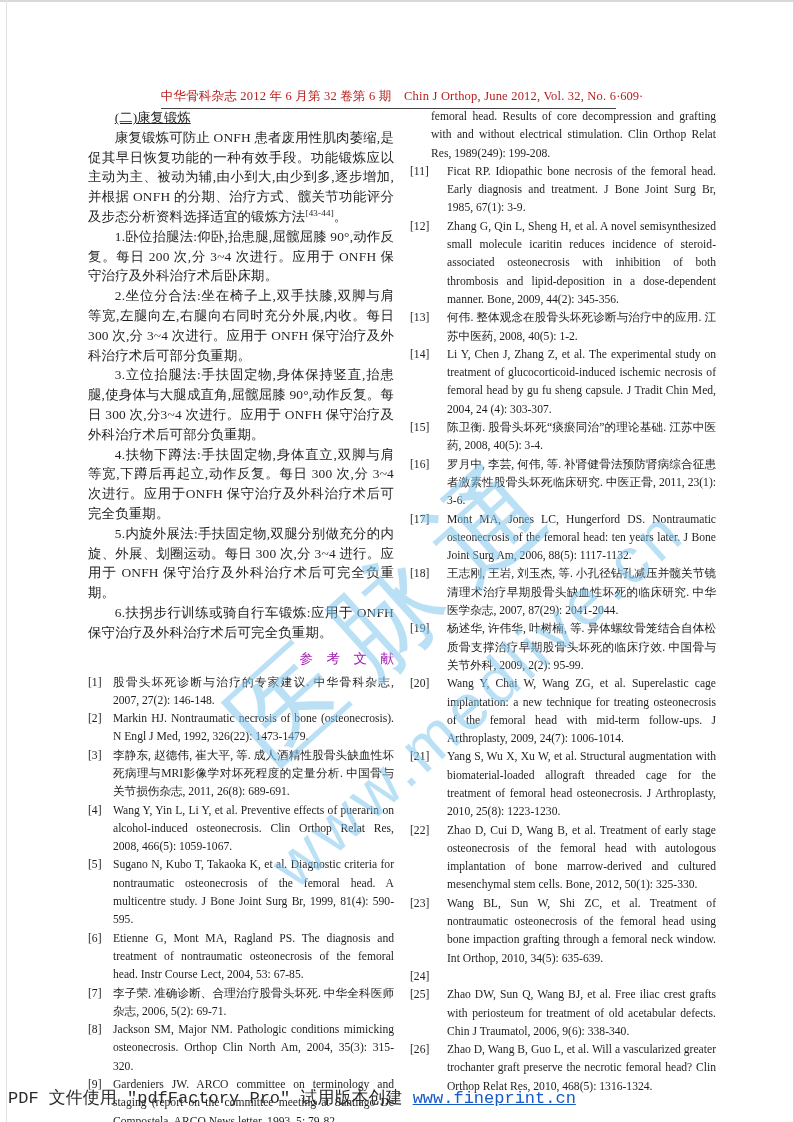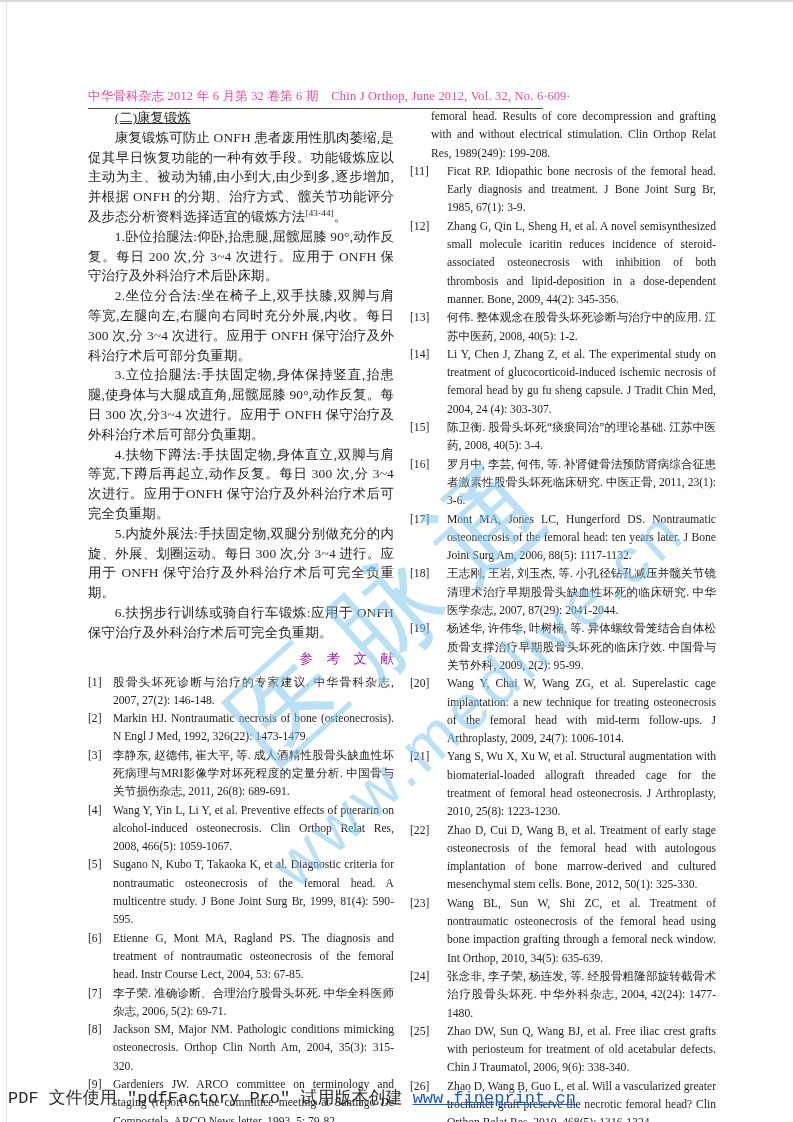--- a/index.html
+++ b/index.html
@@ -12,22 +12,22 @@
     overflow: hidden;
   }
   .page { position: absolute; inset: 0; }
   
   .scan-edge-top { position:absolute; left:0; top:0; width:100%; height:2px; background:#d9d9d9; }
   .scan-edge-left { position:absolute; left:6px; top:0; width:1px; height:100%; background:#e3e3e3; }
 
   
   .header {
     position: absolute; left: 88px; top: 88px; width: 628px;
-    display: flex; justify-content: flex-start; align-items: baseline;
-    font-size: 12.5px; color: #ec4899;
+    display: flex; justify-content: center; align-items: baseline;
+    font-size: 12.5px; color: #b91c1c;
   }
   .journal-line { border-bottom: 1px solid #444; padding-bottom: 3px; letter-spacing: 0.2px; }
   .page-number { font-size: 12.5px; }
 
   
   .col { position: absolute; top: 108px; width: 306px; }
   .col-left  { left: 88px; }
   .col-right { left: 410px; }
 
   .para {
@@ -206,21 +206,20 @@
         <div class="ref">
           <span class="ref-label">[22]</span>
           <span class="ref-text">Zhao D, Cui D, Wang B, et al. Treatment of early stage osteonecrosis of the femoral head with autologous implantation of bone marrow-derived and cultured mesenchymal stem cells. Bone, 2012, 50(1): 325-330.</span>
         </div>
         <div class="ref">
           <span class="ref-label">[23]</span>
           <span class="ref-text">Wang BL, Sun W, Shi ZC, et al. Treatment of nontraumatic osteonecrosis of the femoral head using bone impaction grafting through a femoral neck window. Int Orthop, 2010, 34(5): 635-639.</span>
         </div>
         <div class="ref">
           <span class="ref-label">[24]</span>
-          <span class="ref-text">张念非, 李子荣, 杨连发, 等. 经股骨粗隆部旋转截骨术治疗股骨头坏死. 中华外科杂志, 2004, 42(24): 1477-1480.</span>
         </div>
         <div class="ref">
           <span class="ref-label">[25]</span>
           <span class="ref-text">Zhao DW, Sun Q, Wang BJ, et al. Free iliac crest grafts with periosteum for treatment of old acetabular defects. Chin J Traumatol, 2006, 9(6): 338-340.</span>
         </div>
         <div class="ref">
           <span class="ref-label">[26]</span>
           <span class="ref-text">Zhao D, Wang B, Guo L, et al. Will a vascularized greater trochanter graft preserve the necrotic femoral head? Clin Orthop Relat Res, 2010, 468(5): 1316-1324.</span>
         </div>
       </div>

